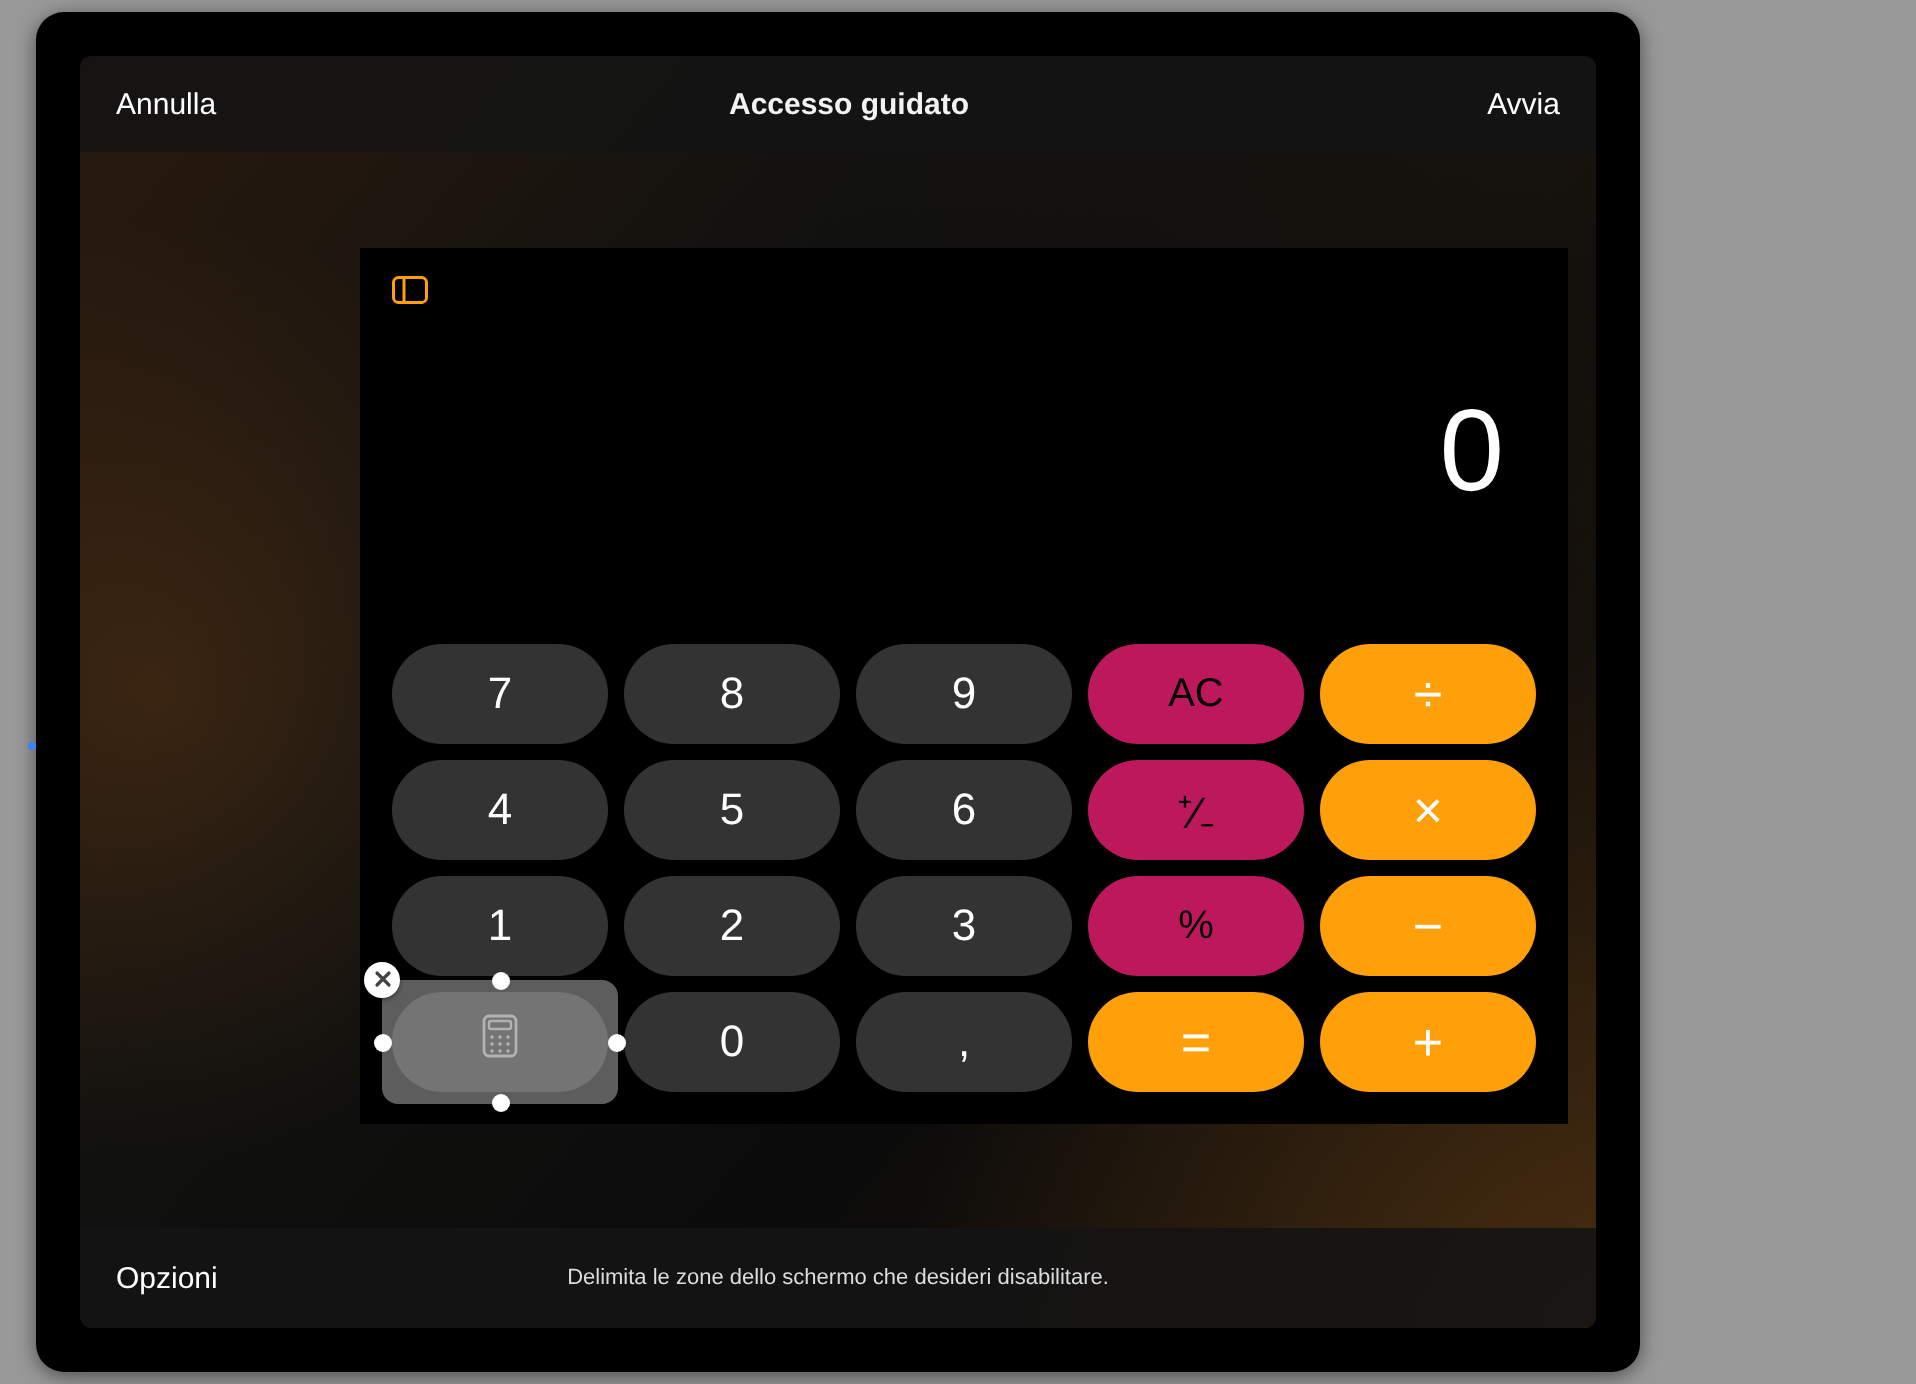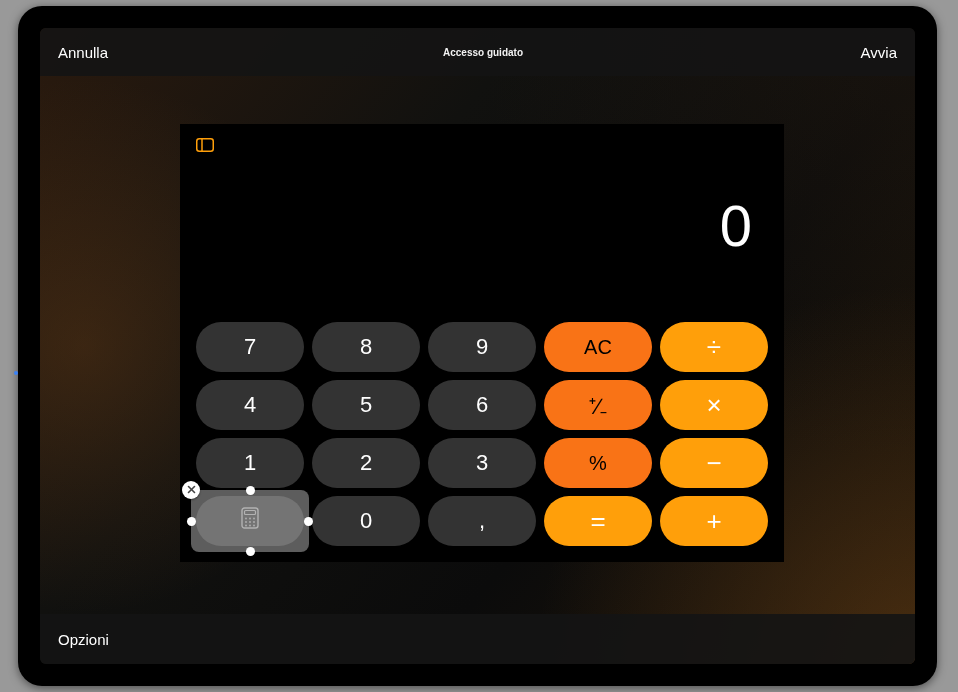--- a/index.html
+++ b/index.html
@@ -10,24 +10,24 @@
     font-family: -apple-system, "Helvetica Neue", Arial, sans-serif;
     overflow: hidden;
     position: relative;
   }
 
   
   .ipad-frame {
     position: absolute;
     top: 6px;
     left: 18px;
-    width: 919px;
+    width: 802px;
     height: 680px;
     background: #000;
-    border-radius: 24px;
+    border-radius: 14px;
     box-shadow: 0 2px 10px rgba(0,0,0,0.5);
   }
 
   .ipad-screen {
     position: absolute;
     top: 22px;
     left: 22px;
     right: 22px;
     bottom: 22px;
     background: linear-gradient(130deg, #2a1a0e 0%, #11110f 35%, #0b0b0b 65%, #201609 100%);
@@ -60,21 +60,21 @@
     padding: 0 18px;
     color: #fff;
     background: rgba(20,20,20,0.9);
     z-index: 5;
   }
 
   .navbar-title {
     position: absolute;
     left: 11px; right: 0;
     text-align: center;
-    font-size: 10px;
+    font-size: 15px;
     font-weight: 600;
     color: #f2f2f2;
   }
 
   .nav-btn {
     font-size: 15px;
     color: #fff;
     background: transparent;
     border: none;
     cursor: pointer;
@@ -178,21 +178,21 @@
     font-size: 22px;
     font-weight: 400;
     color: #fff;
     display: flex;
     align-items: center;
     justify-content: center;
     cursor: pointer;
   }
 
   .num { background: #333333; }
-  .fn  { background: #f97316; color: #000; font-weight: 500; font-size: 20px; }
+  .fn  { background: #be185d; color: #000; font-weight: 500; font-size: 20px; }
   .op  { background: #ff9f0a; color: #fff; font-size: 26px; font-weight: 400; }
   .op-wide {  }
 
   .key svg { pointer-events:none; }
 
   
   .plusminus { font-size: 22px; }
 
   
   .sel-zone {
@@ -309,16 +309,17 @@
         <div class="sel-handle" style="top:-4px; left:calc(50% - 4.5px);"></div>
         <div class="sel-handle" style="right:-4px; top:calc(50% - 4.5px);"></div>
         <div class="sel-handle" style="bottom:-4px; left:calc(50% - 4.5px);"></div>
         <div class="sel-handle" style="left:-4px; top:calc(50% - 4.5px);"></div>
       </div>
 
     </div>
 
     <div class="bottombar">
       <button class="options-btn">Opzioni</button>
+      <div class="bottom-hint">Delimita le zone dello schermo che desideri disabilitare.</div>
     </div>
 
   </div>
 </div>
 
 </body></html>

